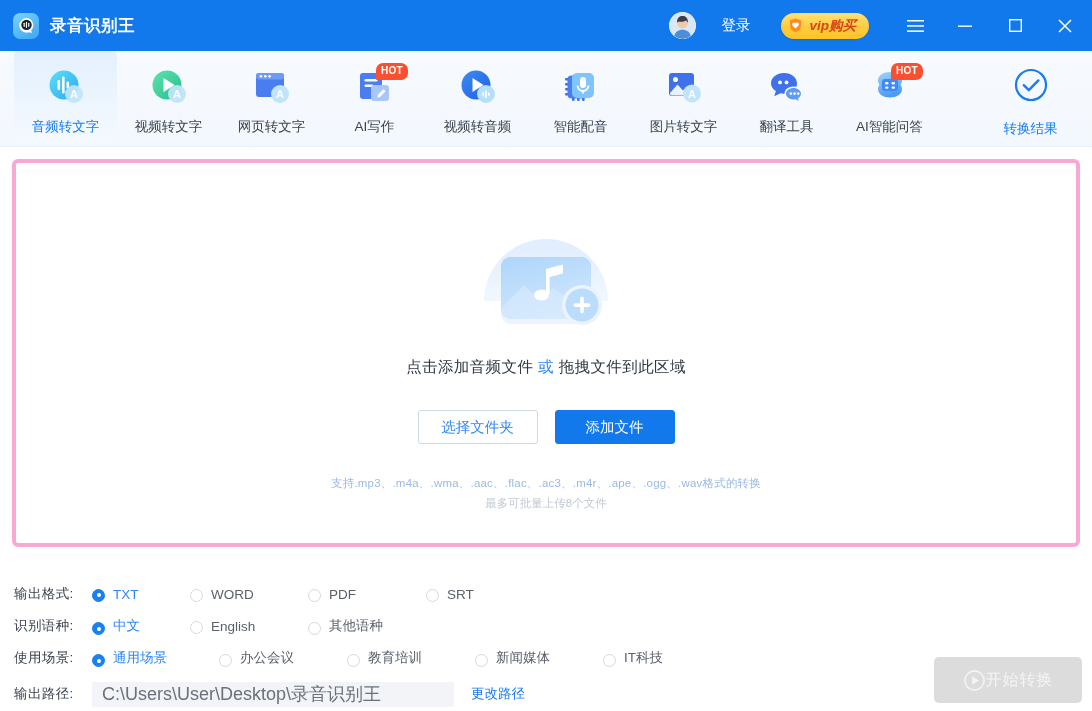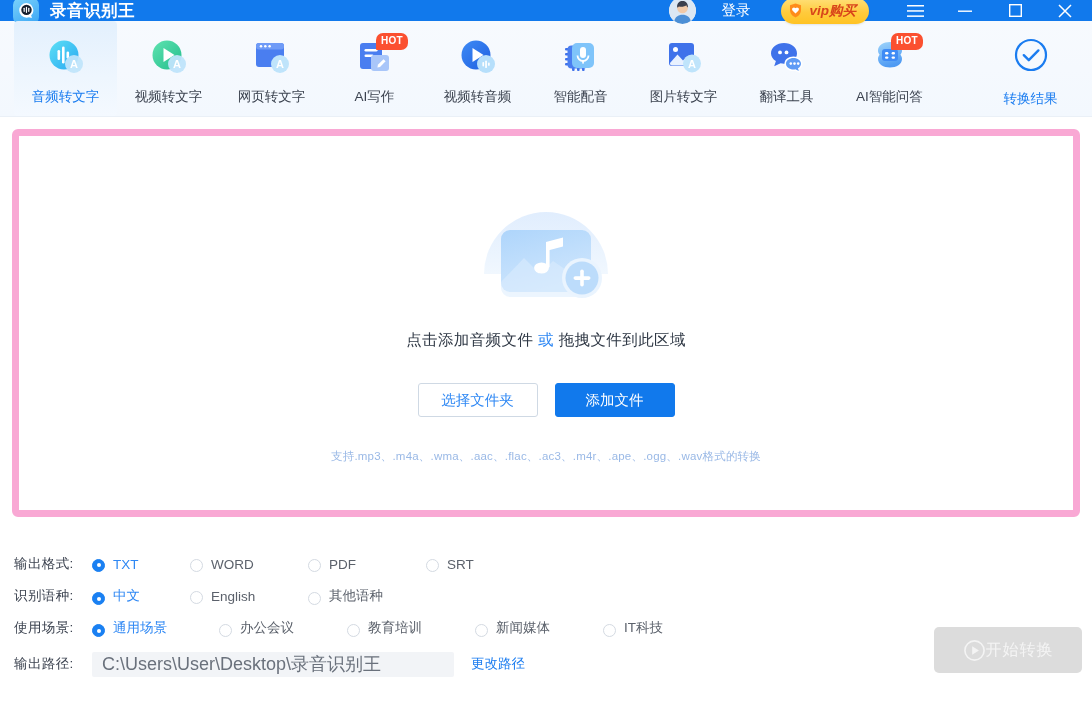--- a/index.html
+++ b/index.html
@@ -6,21 +6,21 @@
   html, body {
     width: 1092px; height: 711px;
     font-family: "Liberation Sans", "DejaVu Sans", sans-serif;
     background: #ffffff;
     overflow: hidden;
     -webkit-font-smoothing: antialiased;
   }
 
   
   .titlebar {
-    height: 21px;
+    height: 51px;
     background: #1179ec;
     display: flex;
     align-items: center;
     padding: 0 10px 0 13px;
     position: relative;
   }
   .logo-box {
     width: 26px; height: 26px;
     border-radius: 7px;
     background: linear-gradient(150deg, #7cd2fb 0%, #3aa6f5 100%);
@@ -139,21 +139,21 @@
   .nav-item.result .nav-icon { margin-bottom: 10px; }
   .nav-item.result .nav-label { color: #1a7cf0; }
 
   
   .content {
     padding: 12px 12px 0;
     height: 415px;
   }
   .dropzone {
     height: 388px;
-    border: 7px solid #f9a8d4;
+    border: 4px solid #f9a8d4;
     border-radius: 6px;
     background: #ffffff;
     display: flex;
     flex-direction: column;
     align-items: center;
     justify-content: flex-start;
     padding-top: 62px;
     cursor: pointer;
   }
   .drop-art {
@@ -572,20 +572,21 @@
       <span>拖拽文件到此区域</span>
     </div>
 
     <div class="drop-buttons">
       <div class="btn btn-outline">选择文件夹</div>
       <div class="btn btn-primary">添加文件</div>
     </div>
 
     <div class="drop-hint">
       <div class="l1">支持.mp3、.m4a、.wma、.aac、.flac、.ac3、.m4r、.ape、.ogg、.wav格式的转换</div>
+      <div class="l2">最多可批量上传8个文件</div>
     </div>
 
   </div>
 </div>
 
 <div class="settings">
 
   <div class="row">
     <div class="row-label">输出格式:</div>
     <div class="radio-opt sel" style="width:88px">

